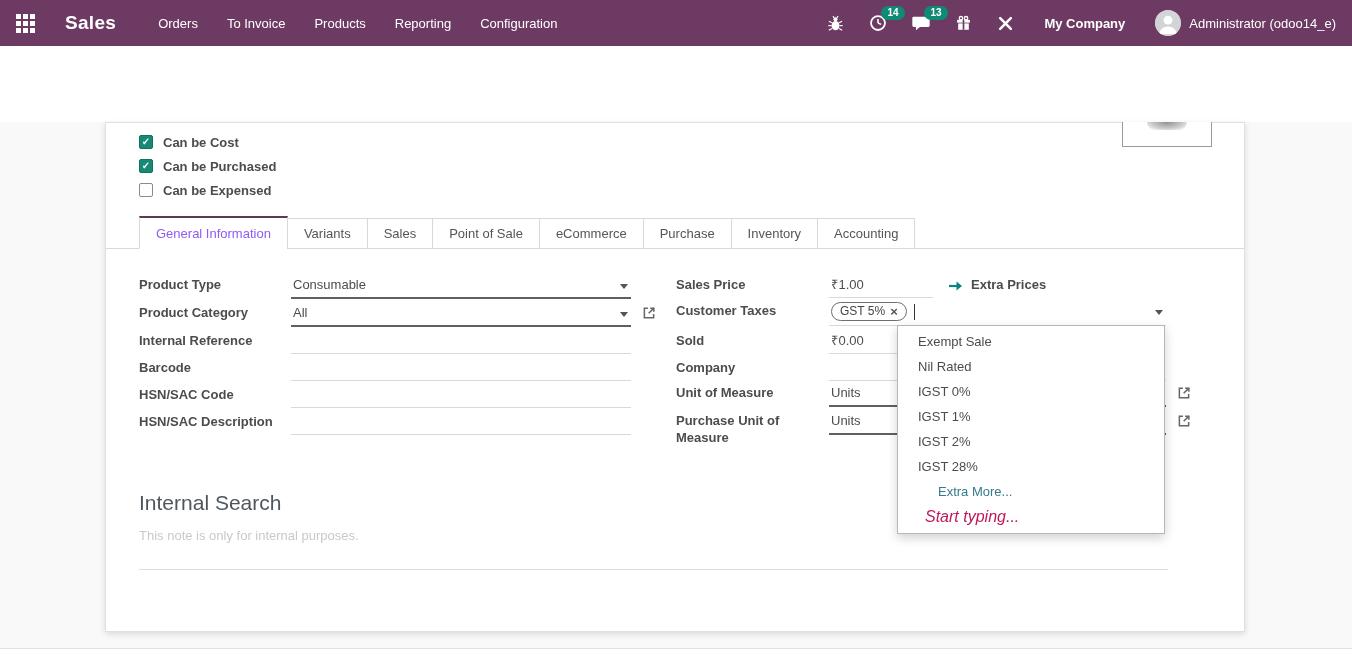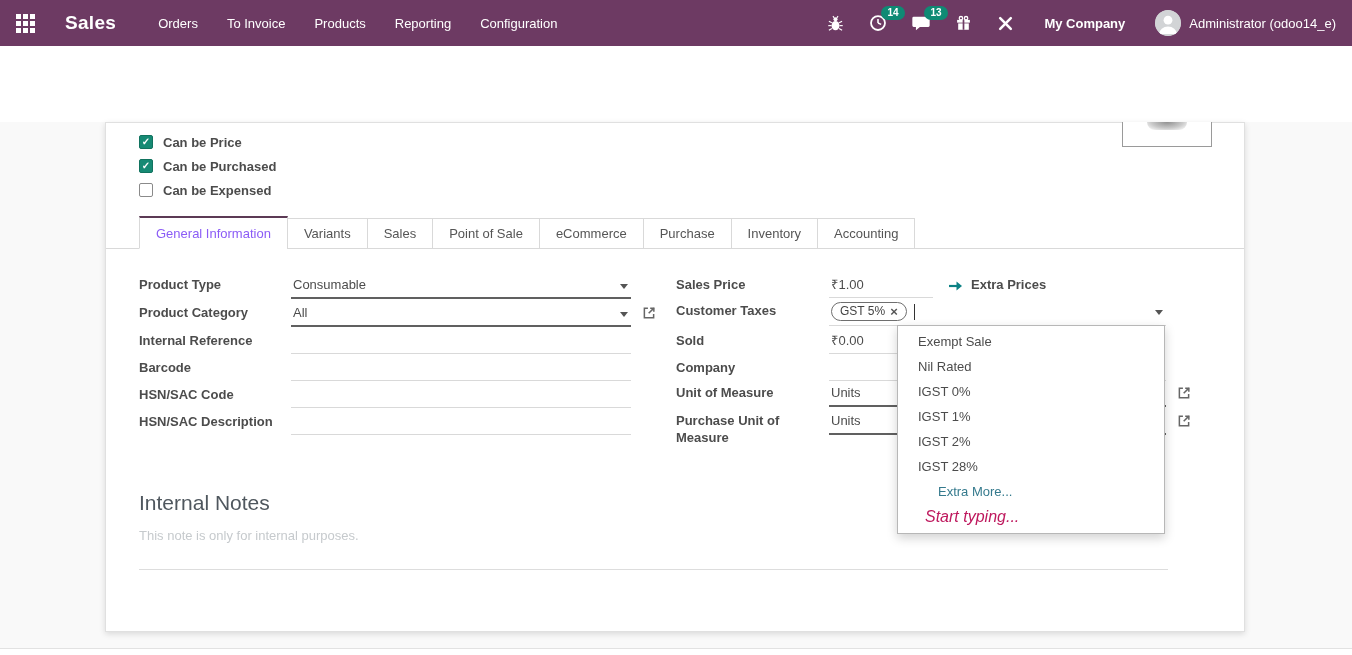--- a/index.html
+++ b/index.html
@@ -171,21 +171,21 @@
 
   <div id="content">
     <div id="sheet">
 
       <div class="img-box">
           <div class="img-arc"></div>
         </div>
 
       <div class="cb-row" style="top:11px;">
         <span class="cbox checked"></span>
-        <span class="cb-label">Can be Price</span>
+        <span class="cb-label">Can be Cost</span>
       </div>
       <div class="cb-row" style="top:35px;">
         <span class="cbox checked"></span>
         <span class="cb-label">Can be Purchased</span>
       </div>
       <div class="cb-row" style="top:59px;">
         <span class="cbox unchecked"></span>
         <span class="cb-label">Can be Expensed</span>
       </div>
 
@@ -272,21 +272,21 @@
       <div class="row r" style="top:286px;">
         <span class="flabel">Purchase Unit of Measure</span>
         <span class="fval w-337 u-dark">Units</span>
         <span class="ext"><svg width="14" height="14" viewBox="0 0 13 13" fill="none" stroke="#666" stroke-width="1.4">
               <path d="M5.5 2.2 H2.2 V10.8 H10.8 V7.5"></path>
               <path d="M6.2 6.8 L11 2"></path>
               <path d="M7.6 2 H11 V5.4"></path>
             </svg></span>
       </div>
 
-      <div class="notes-title">Internal Notes</div>
+      <div class="notes-title">Internal Search</div>
       <div class="notes-ph">This note is only for internal purposes.</div>
       <div class="notes-line"></div>
     </div>
 
     <div class="footer-bar"></div>
   </div>
 
   <div id="tax-dd">
     <div class="dd-item">Exempt Sale</div>
     <div class="dd-item">Nil Rated</div>

